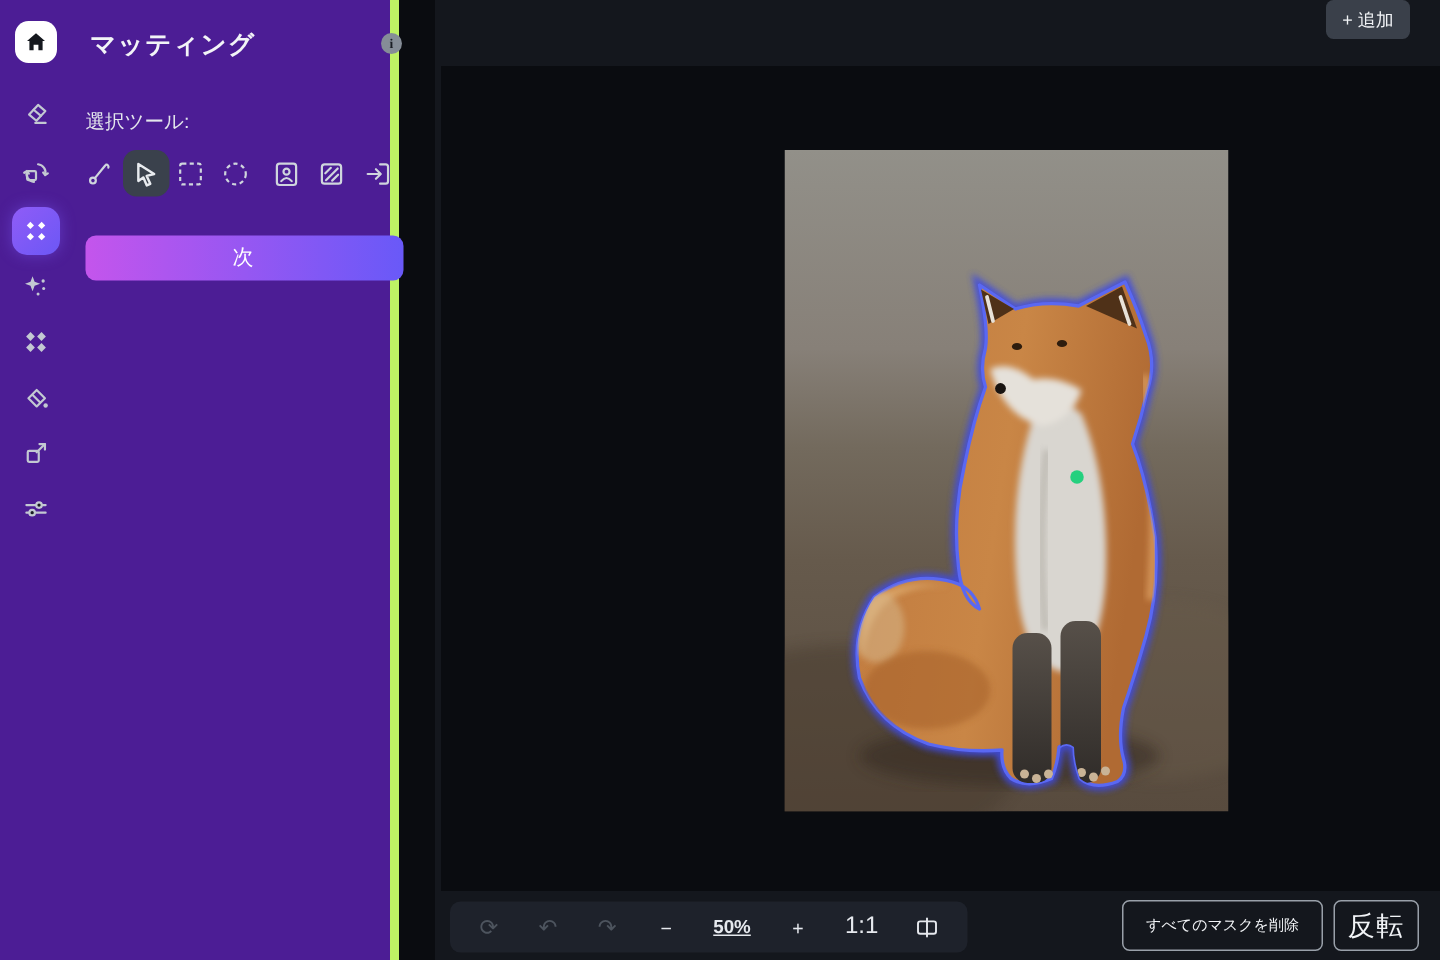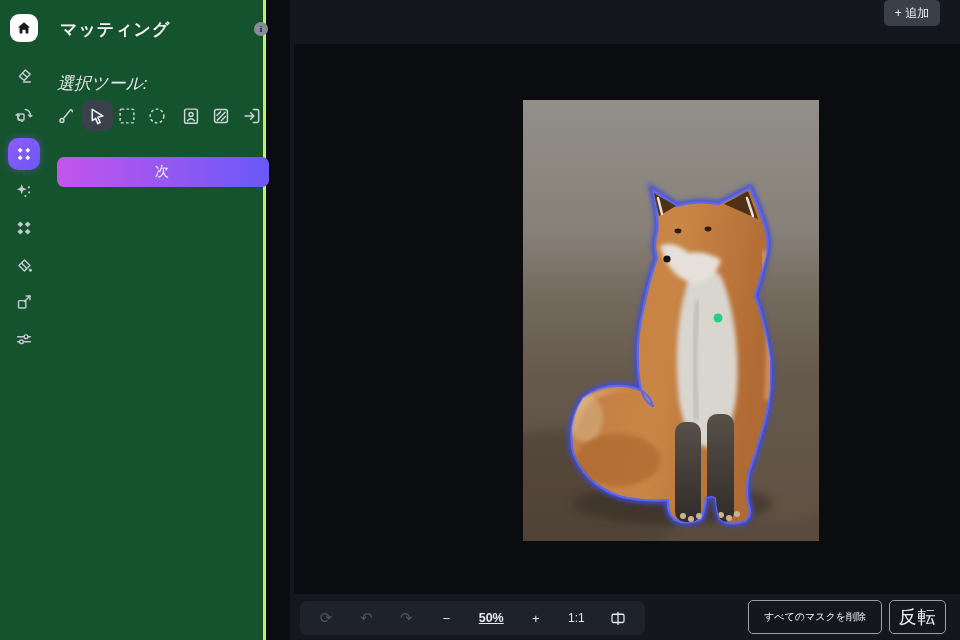--- a/index.html
+++ b/index.html
@@ -2,39 +2,39 @@
 <html><head>
 <meta charset="utf-8">
 <style>
   * { margin:0; padding:0; box-sizing:border-box; }
   html,body { width:960px; height:640px; overflow:hidden; background:#0a0c10;
               font-family:"Liberation Sans", sans-serif; }
   .stage { position:relative; width:960px; height:640px; }
 
   
   .sidebar { position:absolute; left:0; top:0; width:266px; height:640px;
-             background:#14532d; border-right:3px solid #bef264; }
+             background:#4c1d95; border-right:6px solid #bef264; }
   .home-btn { position:absolute; left:10px; top:14px; width:28px; height:28px;
               background:#ffffff; border-radius:9px; display:flex; align-items:center;
               justify-content:center; cursor:pointer; }
   .title { position:absolute; left:60px; top:18px; font-size:17px; font-weight:bold;
            color:#f2f4f7; letter-spacing:1px; }
   .info-dot { position:absolute; left:254px; top:22px; width:14px; height:14px;
               border-radius:50%; background:#858d97; color:#1b1f26; font-size:9px;
               font-weight:bold; display:flex; align-items:center; justify-content:center;
               font-family:"Liberation Serif", serif; }
 
   .rail-item { position:absolute; left:12px; width:24px; height:24px; display:flex;
                align-items:center; justify-content:center; color:#c3c9d2; cursor:pointer; }
   .rail-active { position:absolute; left:8px; top:138px; width:32px; height:32px;
                  border-radius:10px; background:linear-gradient(135deg,#8f5cf7,#6c57f5);
                  display:flex; align-items:center; justify-content:center; cursor:pointer;
                  box-shadow:0 0 10px rgba(124,92,246,.45); }
 
-  .tools-label { position:absolute; left:57px; top:72px; font-size:17px; color:#e4e7ec;font-style:italic; }
+  .tools-label { position:absolute; left:57px; top:72px; font-size:13px; color:#e4e7ec; }
   .tool-item { position:absolute; top:104px; width:24px; height:24px; display:flex;
                align-items:center; justify-content:center; color:#cfd5dd; cursor:pointer; }
   .tool-selected-bg { position:absolute; left:82px; top:100px; width:31px; height:31px;
                       border-radius:9px; background:#3a414c; }
 
   .next-btn { position:absolute; left:57px; top:157px; width:212px; height:30px;
               border-radius:7px; background:linear-gradient(90deg,#c455ec,#6959f8);
               color:#ffffff; font-size:14px; display:flex; align-items:center;
               justify-content:center; cursor:pointer; letter-spacing:2px; }
 
@@ -48,21 +48,21 @@
   .photo { position:absolute; left:233px; top:100px; width:296px; height:441px; cursor:crosshair; }
 
   
   .toolbar-panel { position:absolute; left:10px; top:601px; width:345px; height:34px;
                    background:#1e222b; border-radius:7px; display:flex; align-items:center;
                    justify-content:space-between; padding:0 18px; }
   .tb { color:#e6e9ee; font-size:13px; display:flex; align-items:center; justify-content:center;
         cursor:pointer; min-width:16px; }
   .tb.dim { color:#4d545e; font-size:15px; }
   .tb.pct { font-weight:bold; font-size:12.5px;text-decoration:underline; }
-  .tb.ratio { font-size:12px; }
+  .tb.ratio { font-size:16px; }
 
   .ghost-btn { position:absolute; top:600px; height:34px; border:1px solid #99a0a9;
                border-radius:5px; background:#14171d; color:#f2f4f7; font-size:10px;
                display:flex; align-items:center; justify-content:center; cursor:pointer; }
   .del-btn { left:458px; width:134px; }
   .inv-btn { left:599px; width:57px; font-size:18px; letter-spacing:1px; }
 
   svg { display:block; }
 </style>
 </head>

